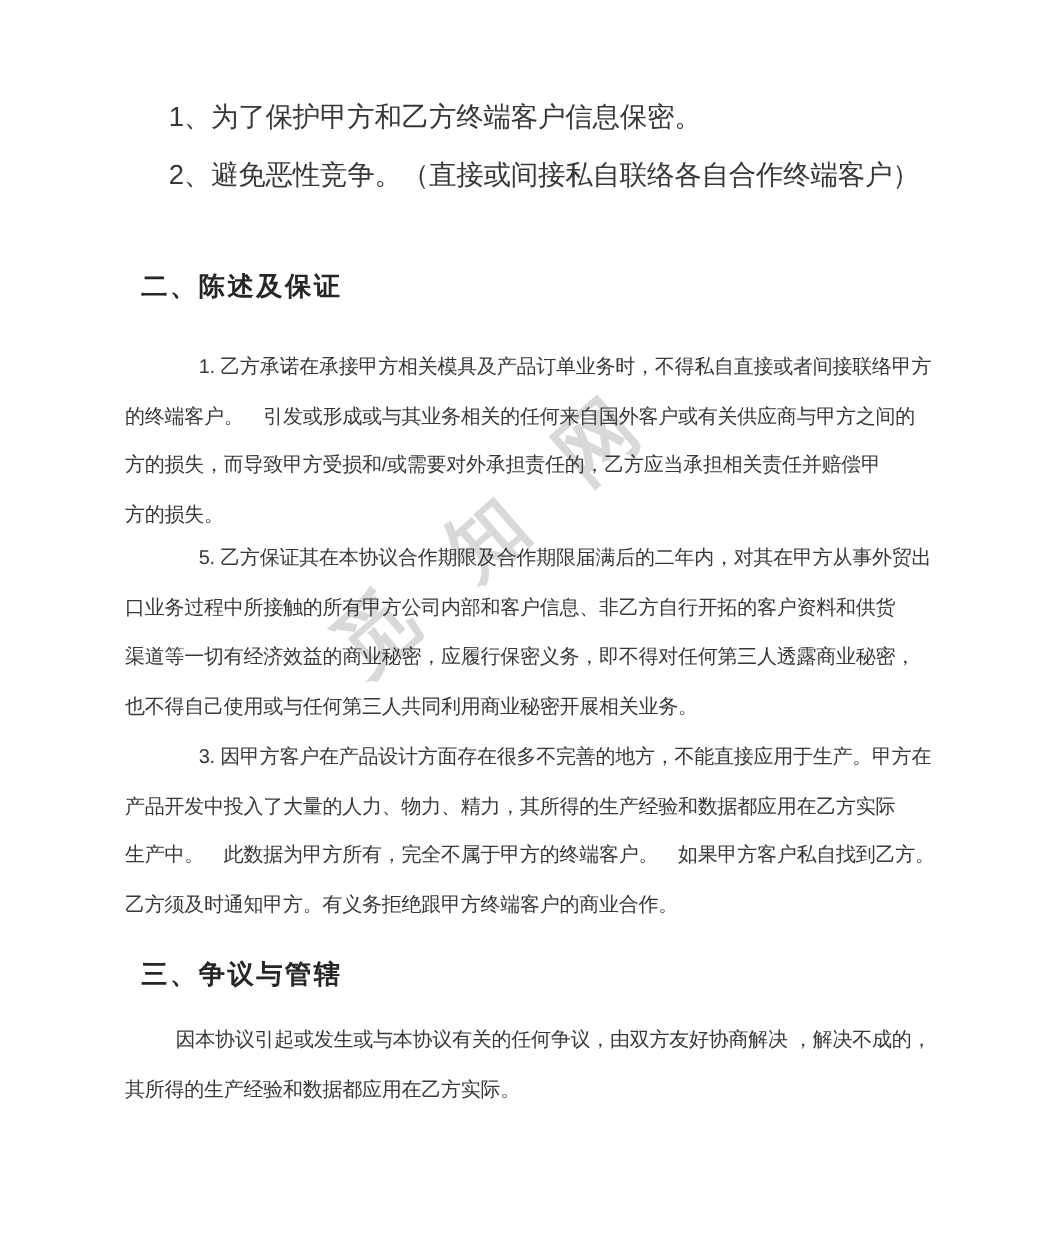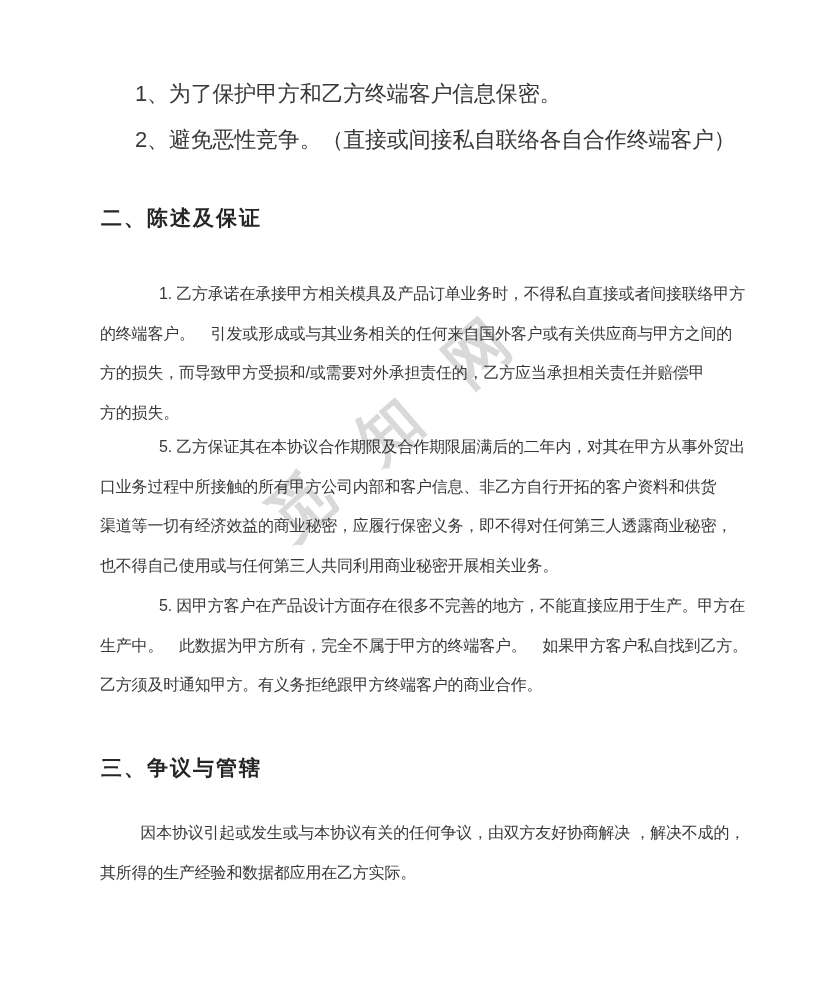--- a/index.html
+++ b/index.html
@@ -40,21 +40,21 @@
     letter-spacing: -0.2px;
     white-space: nowrap;
   }
   .list-item {
     text-indent: 35px;
   }
   .heading {
     position: absolute;
     left: 101px;
     width: 645px;
-    margin: 0;
+    margin: 12px;
     font-size: 21px;
     line-height: 25px;
     font-weight: bold;
     letter-spacing: 2px;
     color: #262626;
     white-space: nowrap;
   }
   .para {
     position: absolute;
     left: 100px;
@@ -92,21 +92,22 @@
   </div>
 
   <div class="para" style="top:427px">
     <div class="pline first">5. 乙方保证其在本协议合作期限及合作期限届满后的二年内，对其在甲方从事外贸出</div>
     <div class="pline">口业务过程中所接触的所有甲方公司内部和客户信息、非乙方自行开拓的客户资料和供货</div>
     <div class="pline">渠道等一切有经济效益的商业秘密，应履行保密义务，即不得对任何第三人透露商业秘密，</div>
     <div class="pline">也不得自己使用或与任何第三人共同利用商业秘密开展相关业务。</div>
   </div>
 
   <div class="para" style="top:586px">
-    <div class="pline first">5. 因甲方客户在产品设计方面存在很多不完善的地方，不能直接应用于生产。甲方在</div>
+    <div class="pline first">3. 因甲方客户在产品设计方面存在很多不完善的地方，不能直接应用于生产。甲方在</div>
+    <div class="pline">产品开发中投入了大量的人力、物力、精力，其所得的生产经验和数据都应用在乙方实际</div>
     <div class="pline">生产中。　此数据为甲方所有，完全不属于甲方的终端客户。　如果甲方客户私自找到乙方。</div>
     <div class="pline">乙方须及时通知甲方。有义务拒绝跟甲方终端客户的商业合作。</div>
   </div>
 
   <h2 class="heading" style="top:755px">三、争议与管辖</h2>
 
   <div class="para" style="top:813px">
     <div class="pline first">因本协议引起或发生或与本协议有关的任何争议，由双方友好协商解决 ，解决不成的，</div>
     <div class="pline">其所得的生产经验和数据都应用在乙方实际。</div>
   </div>

